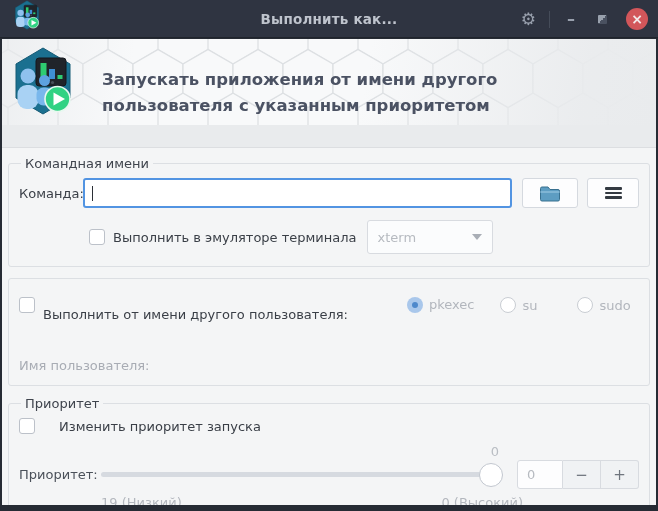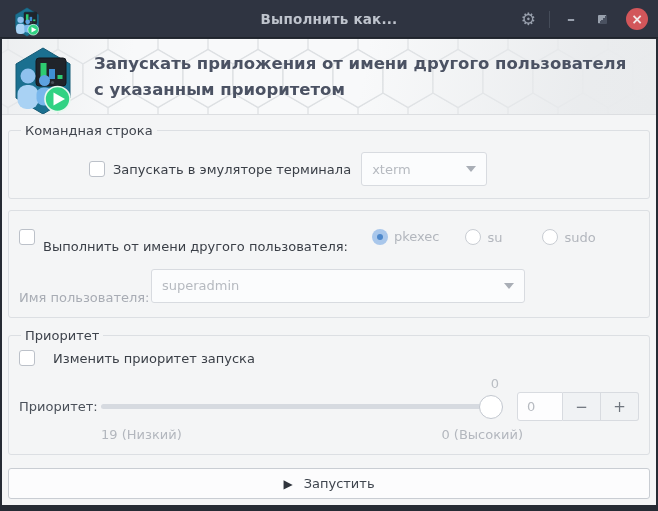--- a/index.html
+++ b/index.html
@@ -2,35 +2,35 @@
 <html lang="ru"><head>
 <meta charset="utf-8">
 <style>
   * { box-sizing: border-box; margin: 0; padding: 0; }
   html,body { width:658px; height:511px; }
   body { font-family:"DejaVu Sans", "Liberation Sans", sans-serif; font-size:13px; }
 
   .window { position:relative; width:658px; height:511px; background:#262b34; overflow:hidden; }
 
   
-  .titlebar { position:relative; height:38px; background:#2f3441; display:flex; align-items:flex-end; border-bottom:1px solid #20242c; }
+  .titlebar { position:relative; height:38px; background:#2f3441; display:flex; align-items:flex-start; border-bottom:1px solid #20242c; }
   .app-icon-small { margin-left:13px; width:28px; height:30px; }
   .titlebar-title { position:absolute; left:50%; top:50%; transform:translate(-50%,-50%); color:#bfc4cd; font-weight:bold; font-size:13.5px; letter-spacing:.2px; }
   .tb-controls { position:absolute; right:10px; top:0; height:38px; display:flex; align-items:center; gap:13px; }
   .tb-gear { color:#99a0ad; font-size:17px; line-height:1; cursor:default; }
   .tb-sep { width:1px; height:17px; background:#454c59; }
   .tb-min { color:#99a0ad; font-size:16px; font-weight:bold; line-height:1; padding:0 4px; }
   .tb-restore { width:9px; height:9px; margin:0 6px; background:linear-gradient(135deg,#99a1ad 0 50%,#4a5160 50% 100%); border-radius:1px; }
   .tb-close { width:22px; height:22px; border-radius:50%; background:#d2565a; color:#f3e9ea; display:flex; align-items:center; justify-content:center; font-size:14px; font-weight:bold; line-height:1; }
 
   
   .content { position:absolute; top:39px; left:2px; right:2px; bottom:6px; background:#f4f5f6; overflow:hidden; }
 
   
-  .banner { position:relative; height:76px; background:#e9ebed; border-bottom:1px solid #dcdee1; overflow:hidden; }
+  .banner { position:relative; height:109px; background:#e9ebed; border-bottom:1px solid #dcdee1; overflow:hidden;padding-left:8px; }
   .hexpat { position:absolute; left:0; top:0; }
   .banner-fade { position:absolute; inset:0; background:linear-gradient(100deg, rgba(233,235,237,.75) 0%, rgba(233,235,237,0) 20%, rgba(233,235,237,0) 55%, rgba(233,235,237,.92) 88%, #e9ebed 100%); }
   .app-icon-big { position:absolute; left:9px; top:7px; width:64px; height:70px; }
   .banner-title { position:relative; margin-left:92px; padding-right:26px; height:100%; display:flex; align-items:center; font-weight:bold; font-size:16.5px; line-height:1.55; color:#4b5263; }
 
   
   .main { padding:0 6px; }
   fieldset { border:1px solid #dcdfe3; border-radius:3px; margin:8px 0 0; padding:2px 10px 12px; background:transparent; }
   legend { font-size:13px; color:#3f444d; padding:0 4px; margin-left:2px; }
   .row { display:flex; align-items:center; }
@@ -62,29 +62,29 @@
   
   .select { height:29px; background:#fbfcfd; border:1px solid #d8dbe0; border-radius:3px; display:flex; align-items:center; justify-content:space-between; padding:16px 10px; color:#b6bac0; }
   .select-xterm { width:126px; }
   .select-user { width:374px; flex:none; }
   .arrow-down { width:0; height:0; border-left:5px solid transparent; border-right:5px solid transparent; border-top:6px solid #a9aeb6; }
 
   
   .user-row1 { margin-top:6px; }
   .user-row1 .lbl { margin-left:8px;margin-top:20px; }
   .radios { display:flex; align-items:center; margin-left:24px; }
-  .radio-item { display:flex; align-items:center; }
+  .radio-item { display:flex; align-items:center;margin-left:35px; }
   .radio-item + .radio-item { margin-left:26px;align-items:flex-end; }
   .radio-item.last { margin-left:40px; }
   .user-row2 { margin-top:12px; }
   .user-row2 .lbl-dim { width:132px; flex:none; }
 
   
   .prio-cb-row { margin-top:5px; }
-  .prio-cb-row .lbl { margin-left:18px;text-align:center; }
+  .prio-cb-row .lbl { margin-left:24px;text-align:center; }
   .slider-row { margin-top:26px; }
   .prio-lbl { width:82px; flex:none; color:#4b515a; }
   .slider { position:relative; flex:1; height:28px; margin-right:16px; }
   .slider .track { position:absolute; left:0; right:0; top:50%; margin-top:-2.5px; height:5px; background:#d6dae0; border-radius:3px; }
   .slider .handle { position:absolute; right:-2px; top:50%; margin-top:-12px; width:24px; height:24px; border-radius:50%; background:#fff; border:1px solid #c2c7cf; }
   .slider .val { position:absolute; right:2px; top:-17px; color:#b9bdc3; font-size:13px; }
   .spin-group { display:flex; flex:none; height:29px; }
   .spin-val { width:46px; background:#fdfdfe; border:1px solid #d8dbe0; border-radius:3px 0 0 3px; display:flex; align-items:center; padding-left:9px; color:#b6bac0; }
   .spin-btn { width:38px; background:#f0f2f4; border:1px solid #d8dbe0; border-left:none; display:flex; align-items:center; justify-content:center; color:#6f757e; font-size:15px; }
   .spin-btn.plus { border-radius:0 3px 3px 0; }
@@ -157,24 +157,43 @@
       <div class="banner-fade"></div>
       <svg class="app-icon-big">
           <use href="#appicon"></use>
         </svg>
       <div class="banner-title">Запускать приложения от имени другого пользователя с указанным приоритетом</div>
     </div>
 
     <div class="main">
 
       <fieldset>
-        <legend>Командная строка</legend>
+        <legend>Командная имени</legend>
+        <div class="row cmd-row">
+          <span class="lbl cmd-lbl">Команда:</span>
+          <div class="input-wrap">
+            <input type="text" value="" style="">
+            <span class="caret"></span>
+          </div>
+          <div class="icon-btn btn-folder">
+            <svg width="22" height="18">
+                <use href="#foldericon"></use>
+              </svg>
+          </div>
+          <div class="icon-btn btn-menu">
+            <span class="hamburger">
+                <i></i>
+                <i></i>
+                <i></i>
+              </span>
+          </div>
+        </div>
         <div class="row term-row">
           <span class="cb"></span>
-          <span class="lbl">Запускать в эмуляторе терминала</span>
+          <span class="lbl">Выполнить в эмуляторе терминала</span>
           <div class="select select-xterm">
             <span>xterm</span>
             <span class="arrow-down"></span>
           </div>
         </div>
       </fieldset>
 
       <fieldset style="margin-top:11px">
         <div class="row user-row1">
           <span class="cb"></span>
@@ -189,24 +208,20 @@
               <span class="radio-lbl">su</span>
             </span>
             <span class="radio-item last">
               <span class="radio"></span>
               <span class="radio-lbl">sudo</span>
             </span>
           </div>
         </div>
         <div class="row user-row2">
           <span class="lbl-dim">Имя пользователя:</span>
-          <div class="select select-user">
-            <span>superadmin</span>
-            <span class="arrow-down"></span>
-          </div>
         </div>
       </fieldset>
 
       <fieldset style="margin-top:10px">
         <legend>Приоритет</legend>
         <div class="row prio-cb-row">
           <span class="cb"></span>
           <span class="lbl">Изменить приоритет запуска</span>
         </div>
         <div class="row slider-row">

